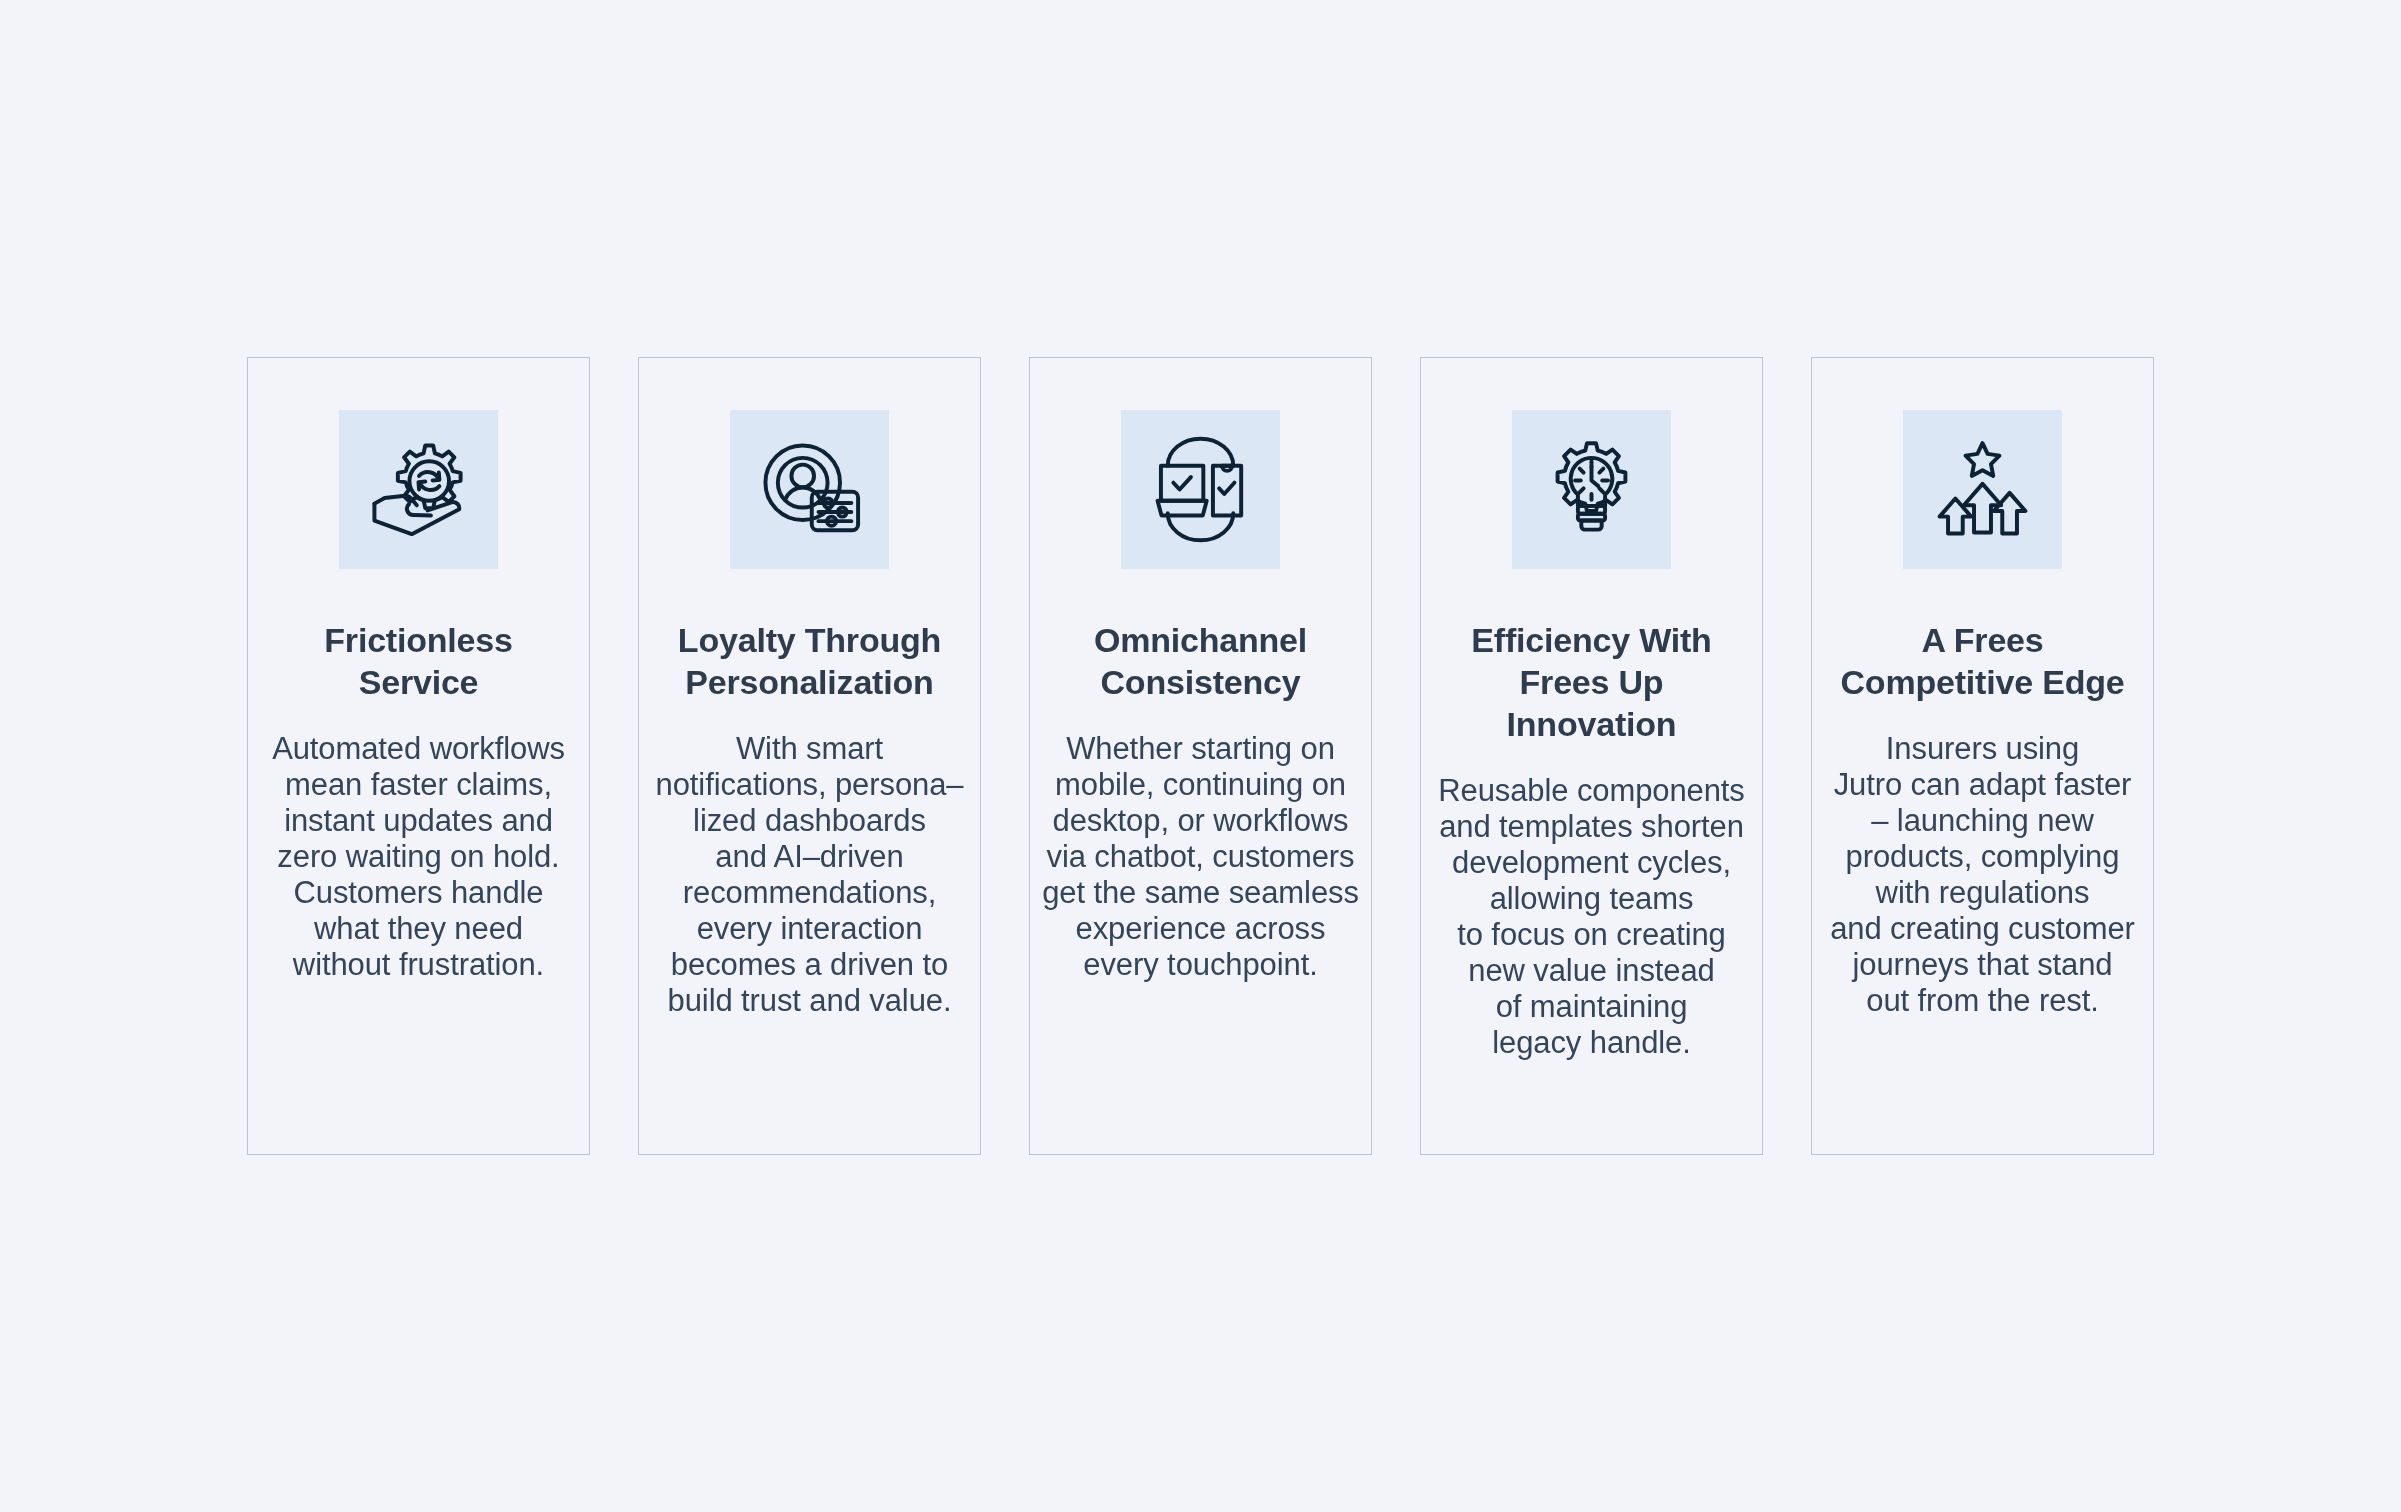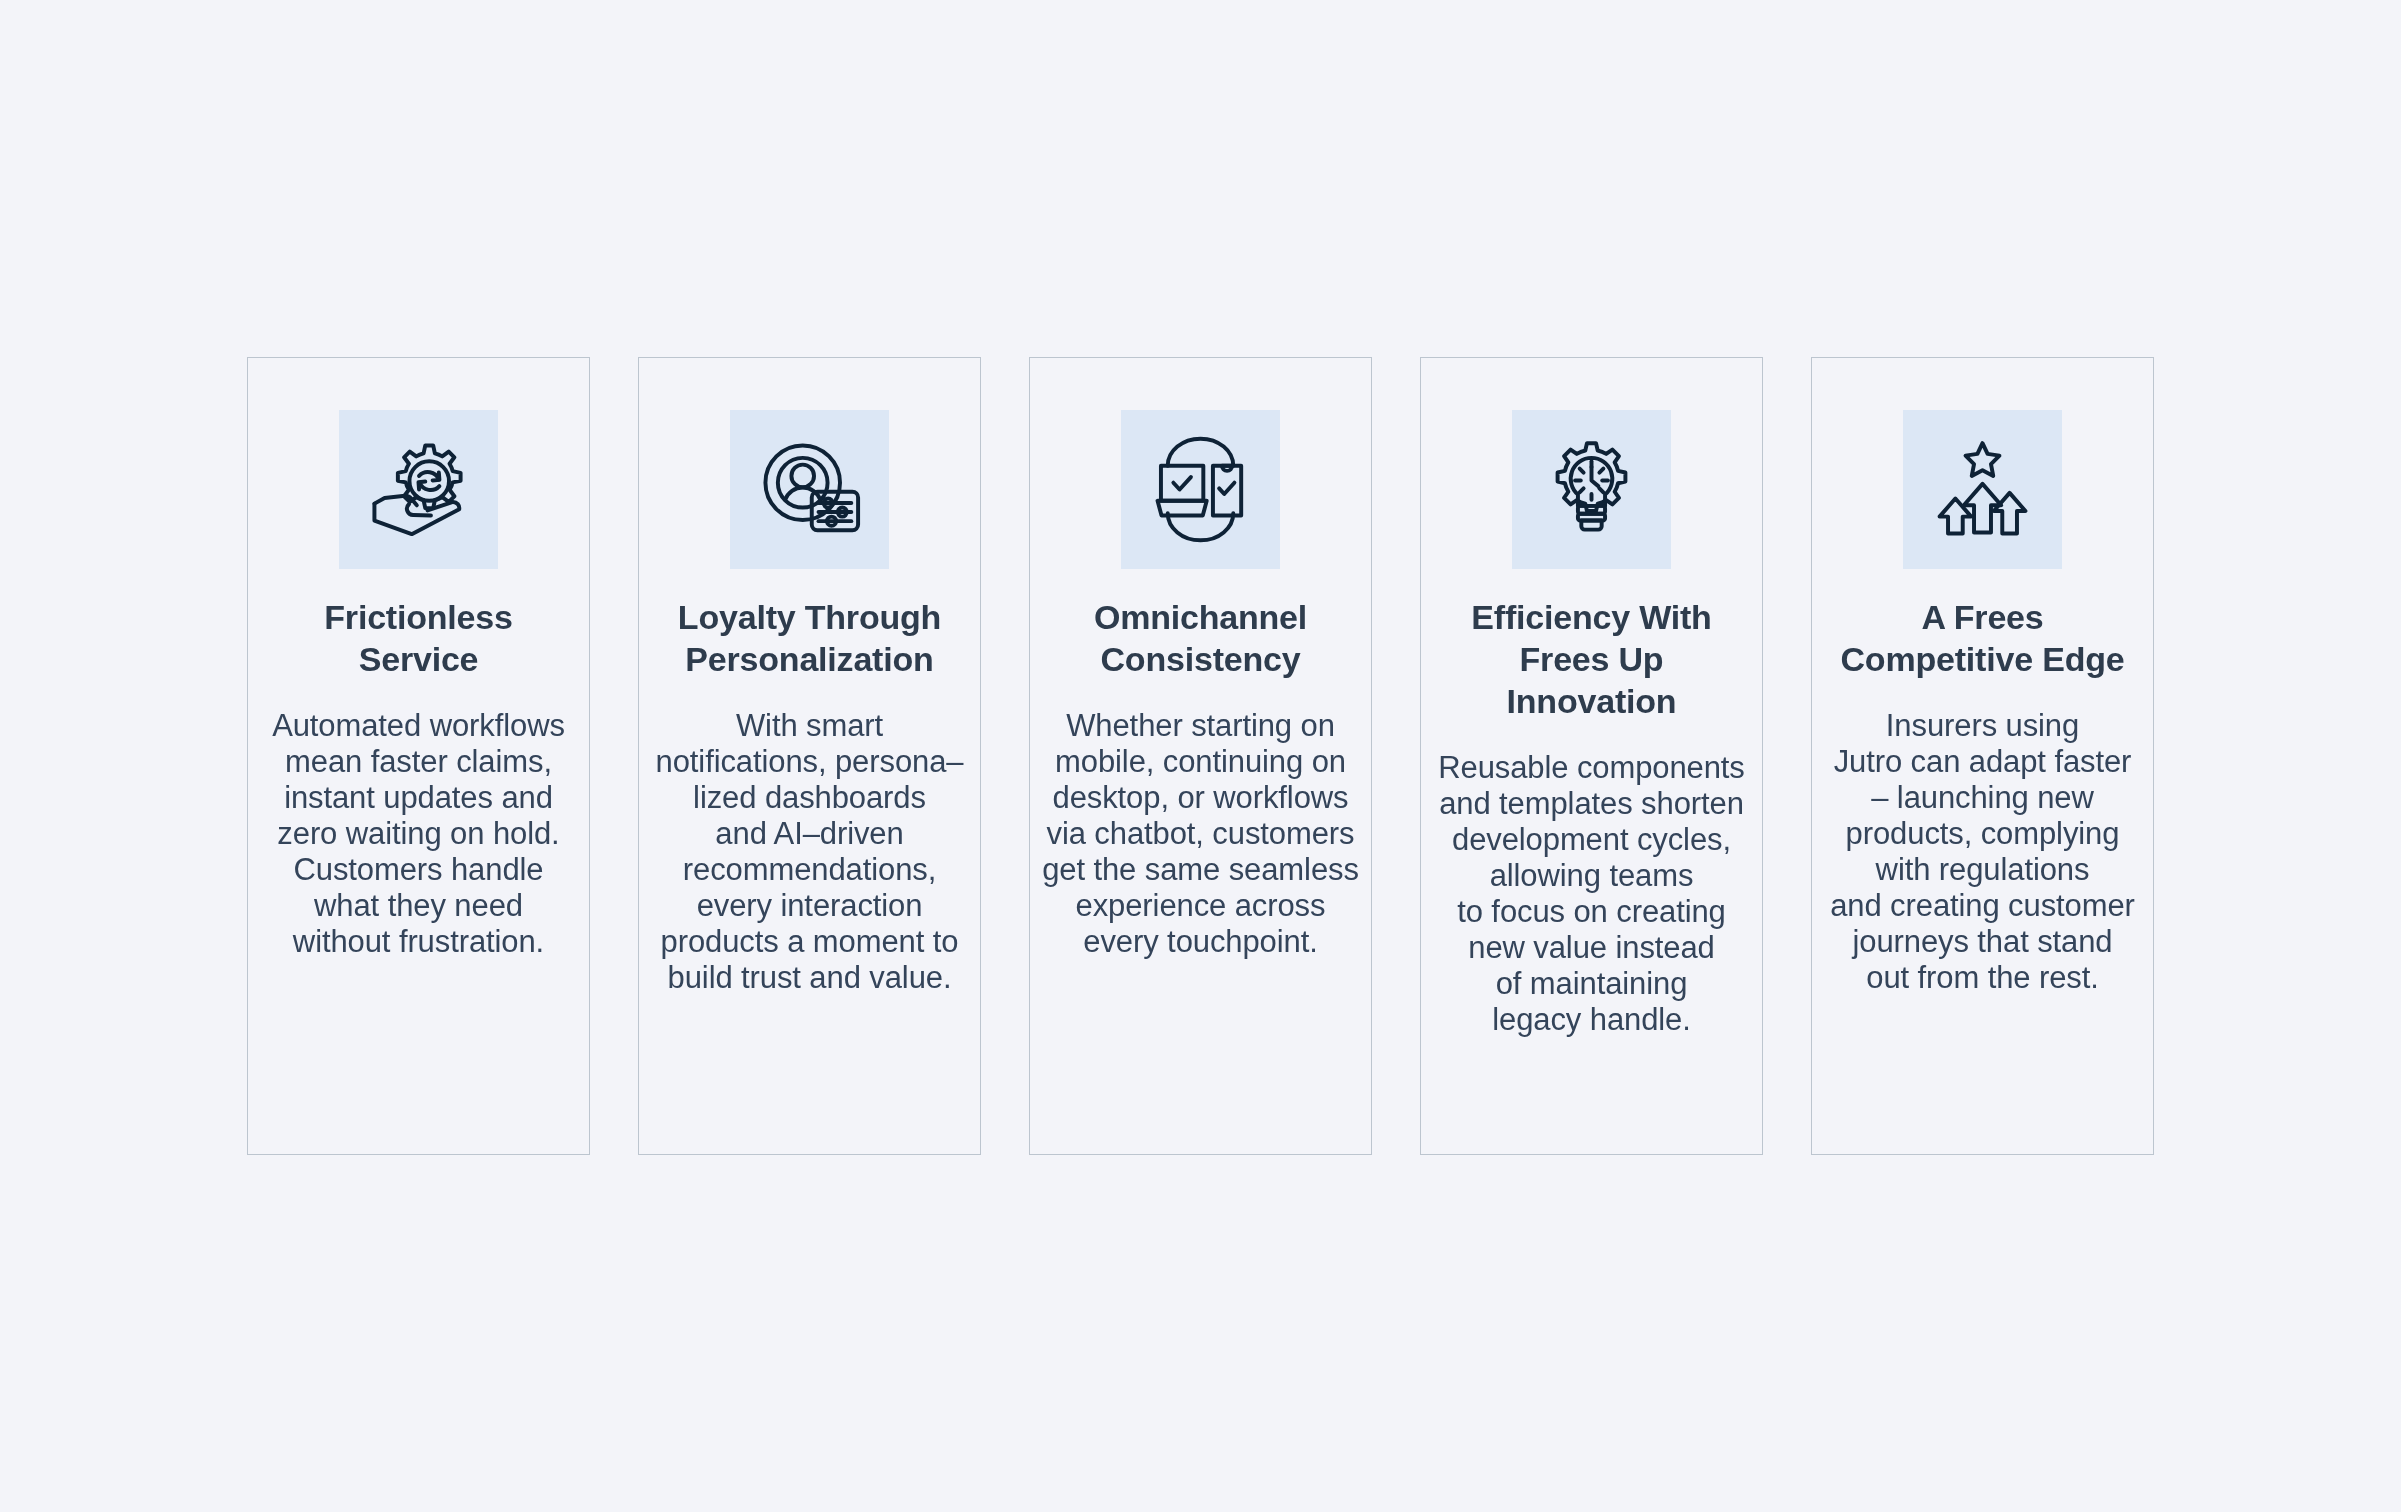--- a/index.html
+++ b/index.html
@@ -61,21 +61,21 @@
 
   .icon-stroke {
     fill: none;
     stroke: #0e2236;
     stroke-width: 7;
     stroke-linecap: round;
     stroke-linejoin: round;
   }
 
   .card-title {
-    margin-top: 27px;
+    margin-top: 50px;
     font-size: 34px;
     line-height: 42px;
     font-weight: bold;
     color: #2e3c4d;
     text-align: center;
     letter-spacing: -0.2px;
     max-width: 308px;
     white-space: pre-line;
   }
 
@@ -143,21 +143,21 @@
         </svg>
       </div>
       <div class="card-title">Loyalty Through
 Personalization</div>
       <div class="card-body">With smart
 notifications, persona–
 lized dashboards
 and AI–driven
 recommendations,
 every interaction
-products a moment to
+becomes a driven to
 build trust and value.</div>
     </div>
 
     <div class="card">
       <div class="icon-box">
         <svg viewBox="0 0 200 200">
           <g class="icon-stroke">
             <path d="M42 58 a58 48 0 0 1 116 0"></path>
             <path d="M42 142 a58 48 0 0 0 116 0"></path>
             <rect x="30" y="58" width="75" height="62"></rect>

